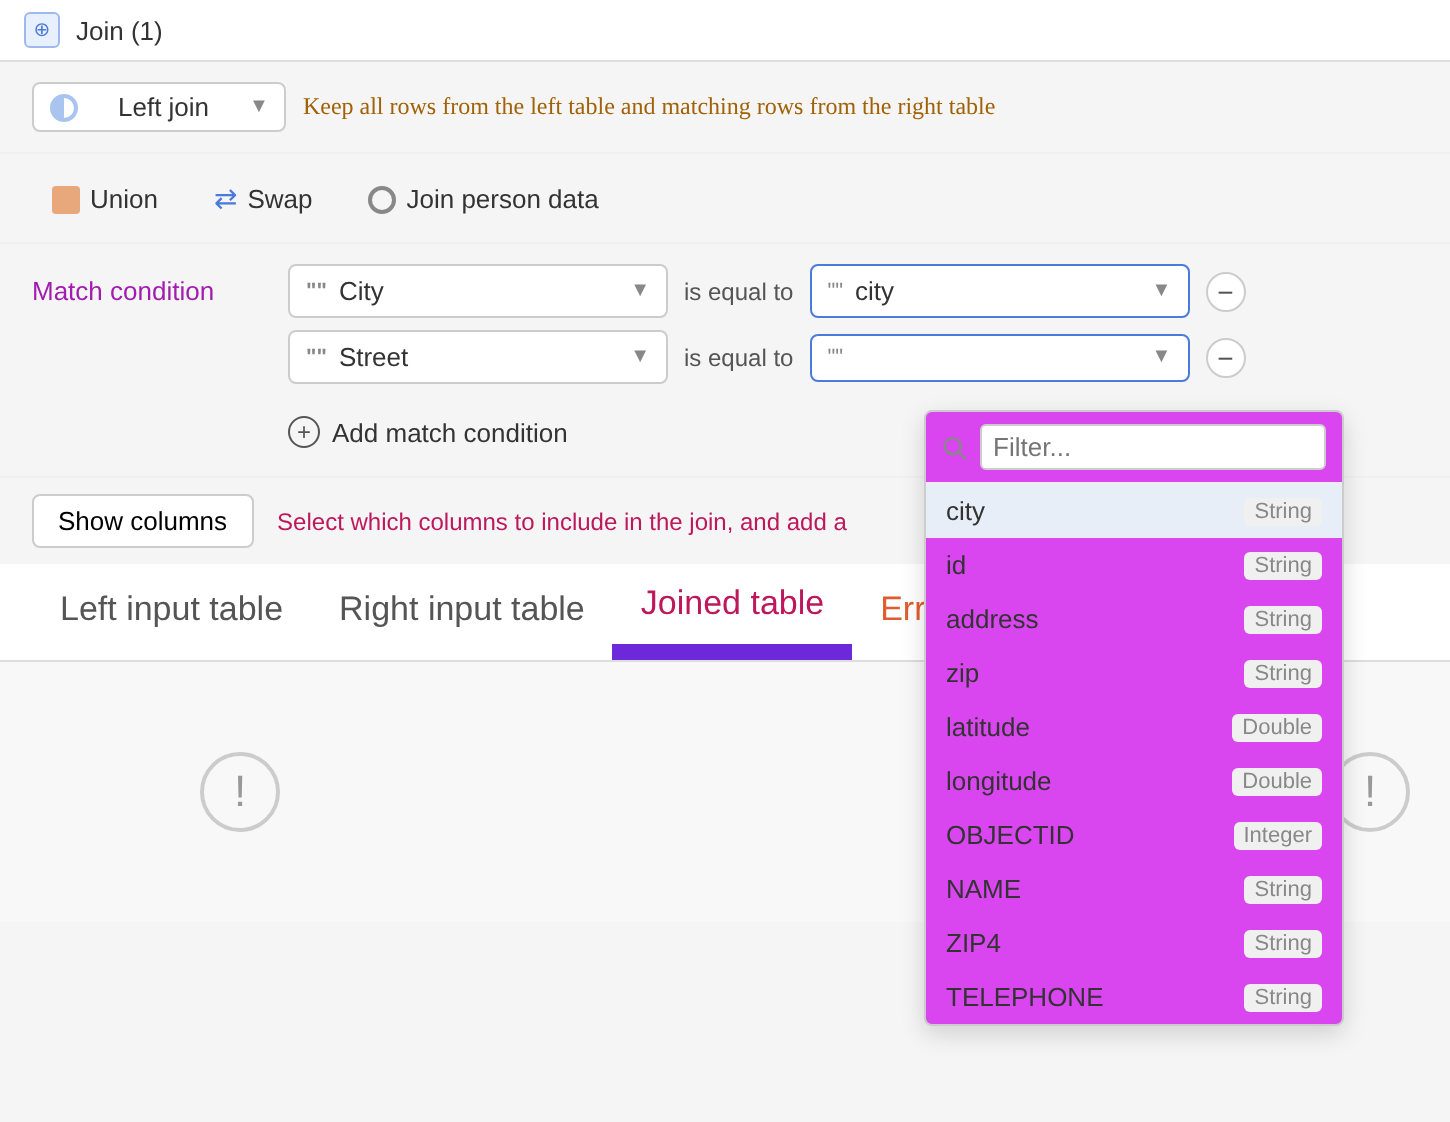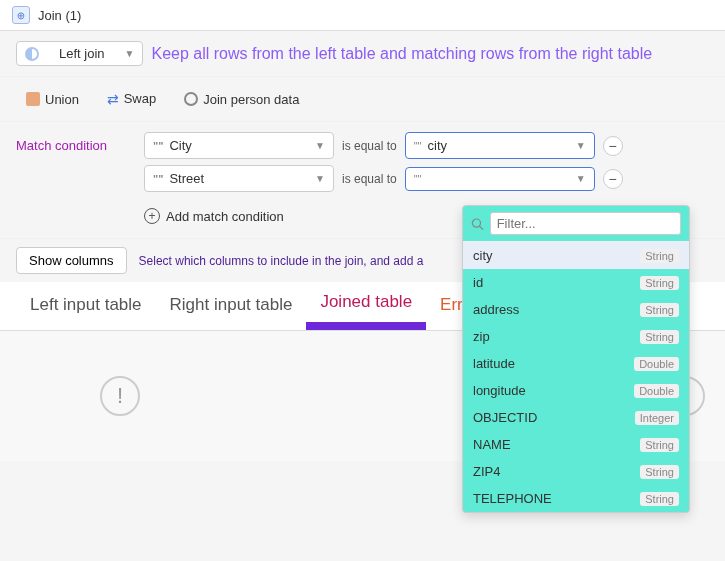--- a/index.html
+++ b/index.html
@@ -73,28 +73,29 @@
       border-radius: 50%;
       border: 2px solid #888;
       display: inline-block;
     }
     .select-pill .chevron {
       font-size: 10px;
       color: #888;
     }
 
     .join-desc {
-      font-size: 16px;
-      color: #8b5cf6;
+      font-size: 12px;
+      color: #a16207;
+      font-family: Liberation Serif, serif;
     }
 
     
     .input-btn {
       display: flex;
-      align-items: flex-start;
+      align-items: flex-end;
       gap: 5px;
       padding: 4px 10px;
       border: none;
       background: transparent;
       cursor: pointer;
       font-size: 13px;
       color: #333;
       border-radius: 4px;
     }
     .input-btn .icon-sq {
@@ -240,21 +241,21 @@
       padding: 5px 12px;
       border: 1px solid #ccc;
       border-radius: 4px;
       background: #fff;
       cursor: pointer;
       font-size: 13px;
       white-space: nowrap;
     }
     .show-advanced-desc {
       font-size: 12px;
-      color: #4c1d95;
+      color: #be185d;
     }
 
     
     .tabs-row {
       display: flex;
       align-items: center;
       border-bottom: 1px solid #ddd;
       background: #fff;
       padding: 0 16px;
     }
@@ -290,22 +291,22 @@
       display: flex; align-items: center; justify-content: center;
       font-size: 22px;
       color: #999;
     }
 
     
     .dropdown-overlay {
       position: absolute;
       top: 205px;
       left: 462px;
-      width: 228px;
-      background: #5eead4;
+      width: 210px;
+      background: #d946ef;
       border: 1px solid #ccc;
       border-radius: 4px;
       box-shadow: 0 4px 12px rgba(0,0,0,0.15);
       z-index: 100;
     }
     .dropdown-filter {
       display: flex;
       align-items: center;
       gap: 6px;
       padding: 6px 8px;

